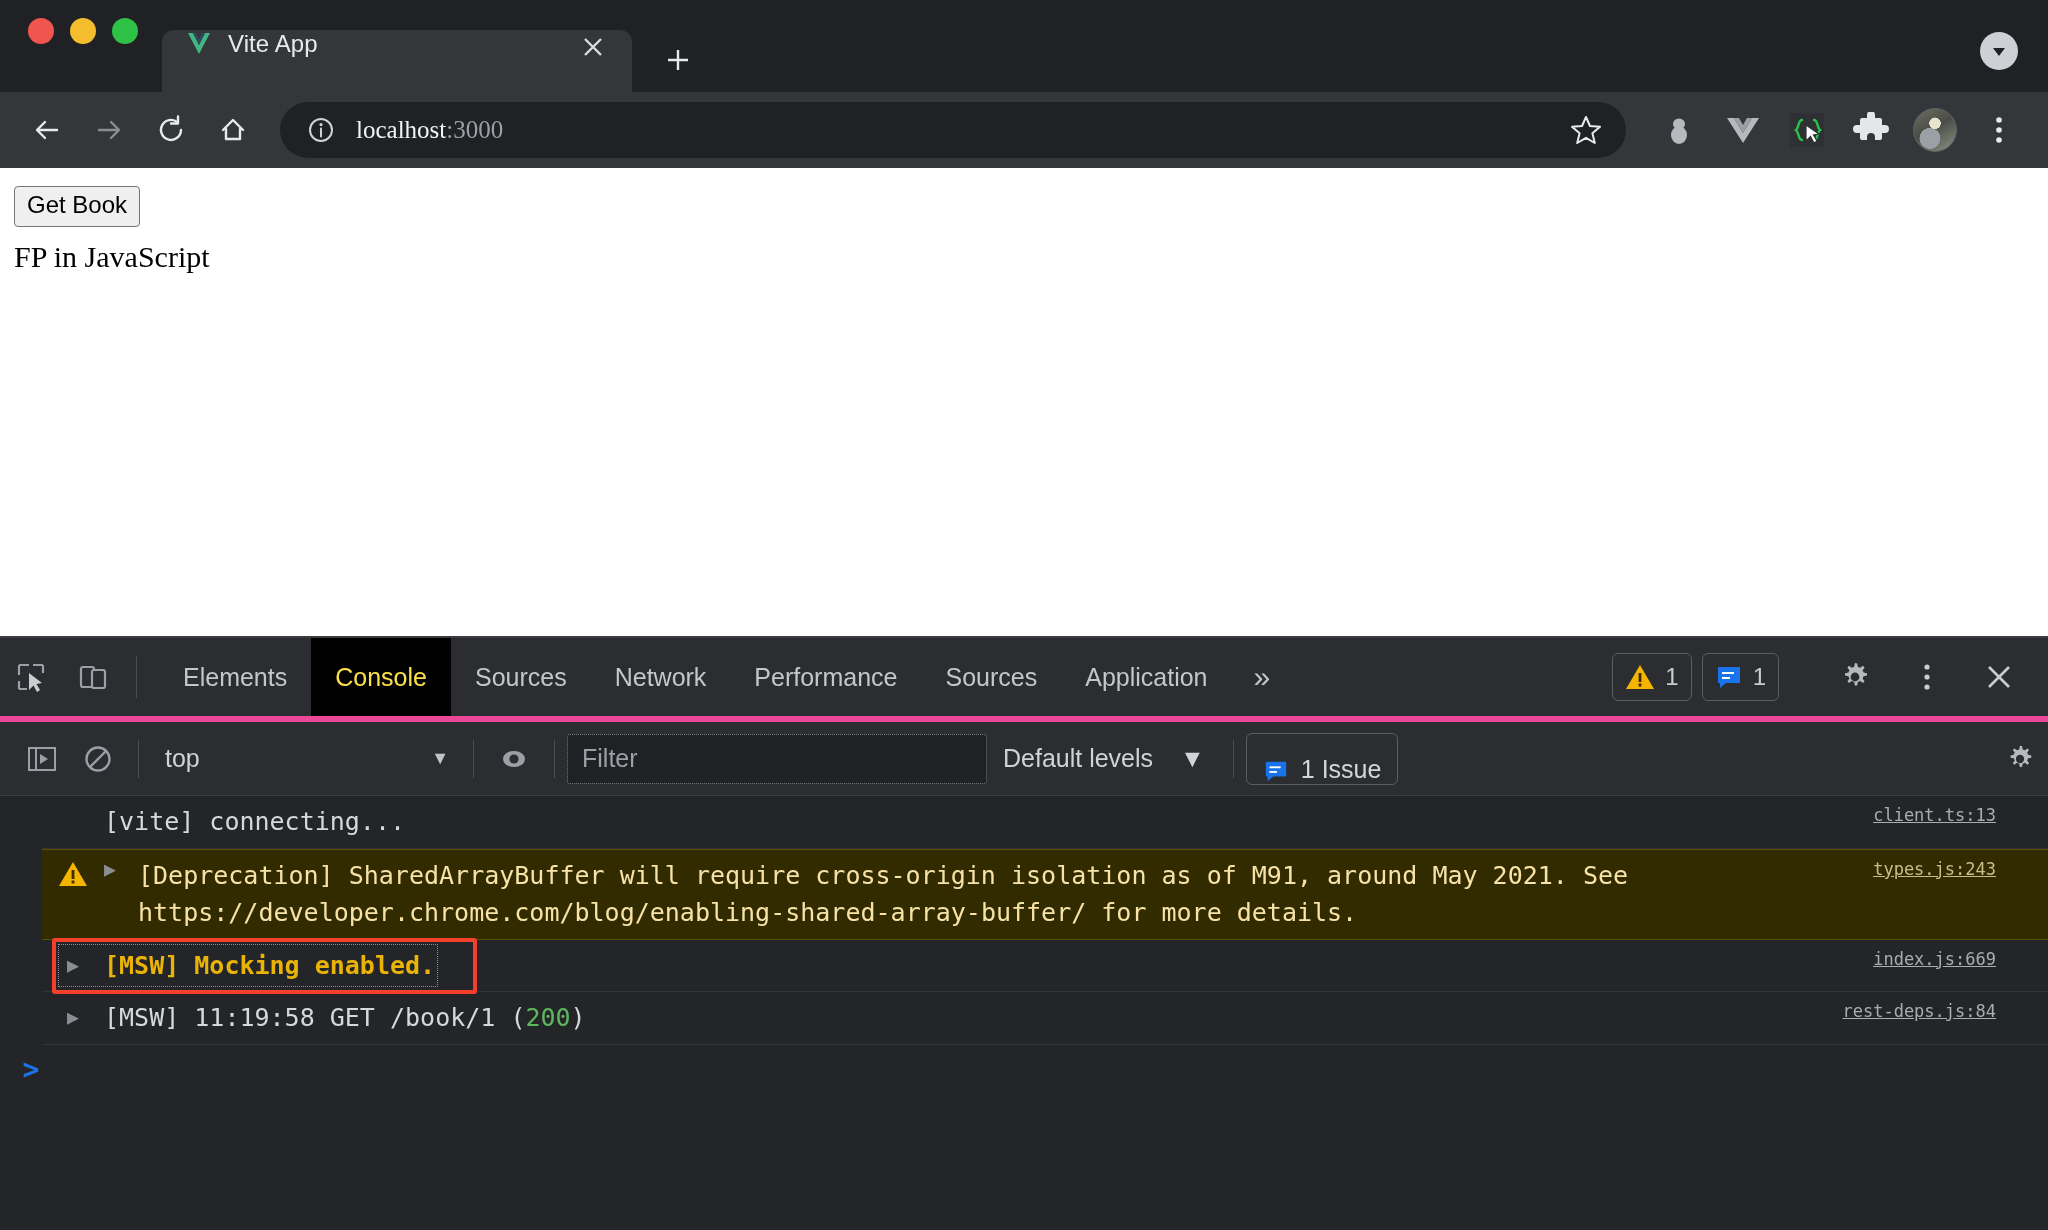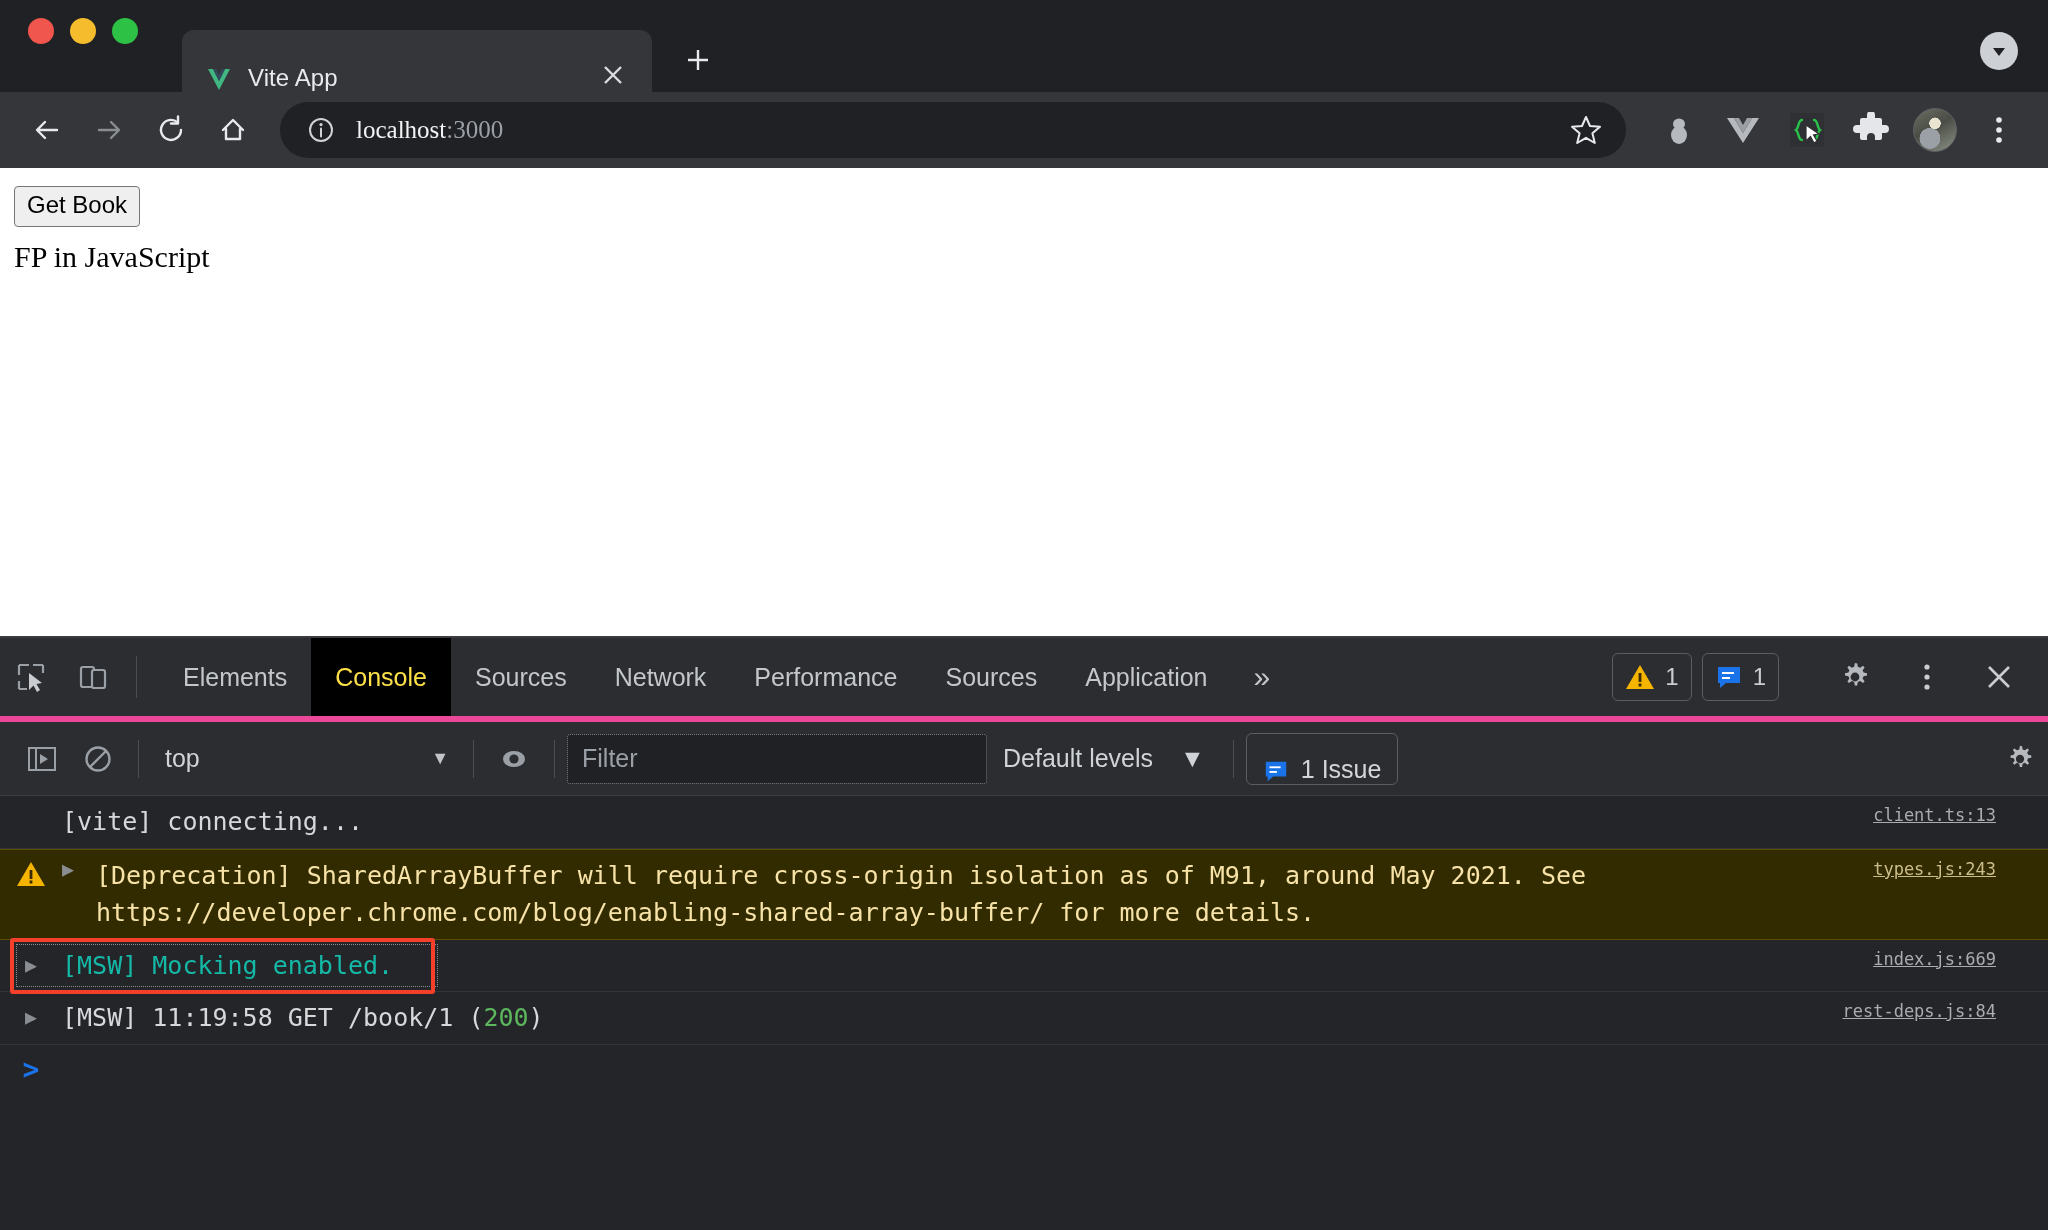--- a/index.html
+++ b/index.html
@@ -59,26 +59,25 @@
     height: 92px;
     flex: 1 1 auto;
     min-width: 0;
   }
   .tab {
     width: 470px;
     height: 62px;
     background: #35363a;
     border-radius: 12px 12px 0 0;
     display: flex;
-    align-items: flex-end;
+    align-items: flex-start;
     padding: 0 22px 0 24px;
     box-sizing: border-box;
     position: relative;
     gap: 16px;
-    margin-left: 20px;
   }
   .tab-favicon {
     width: 26px; height: 26px;
     flex: 0 0 auto;
     display: block;
   }
   .tab-title {
     color: #e8eaed;
     font-size: 24px;
     flex: 1 1 auto;
@@ -369,20 +368,21 @@
     position: relative;
   }
   .row {
     min-height: 48px;
     border-bottom: 1px solid #323438;
     display: flex;
     align-items: flex-start;
     padding: 7px 0 7px 0;
     box-sizing: border-box;
     position: relative;
+    margin-left: 42px;
   }
   .row .gutter {
     width: 62px;
     flex: 0 0 auto;
     display: flex;
     align-items: flex-start;
     justify-content: center;
     padding-top: 2px;
   }
   .row .arrow {
@@ -410,21 +410,21 @@
     white-space: nowrap;
     align-self: flex-start;
   }
   .row.warning {
     background: #332b00;
     border-top: 1px solid #5c5000;
     border-bottom: 1px solid #5c5000;
   }
   .row.warning .msg { color: #f7e3a8; }
   .row.warning .src { color: #cbbd8a; }
-  .row.error .msg { color: #14b8a6; }
+  .row.error .msg { color: #eab308; font-weight: bold; }
   .row.error .src { color: #a9acb0; }
   .warn-tri {
     width: 30px; height: 30px;
     display: block;
   }
   .green { color: #5db85d; }
 
   .annot-box {
     position: absolute;
     border: 4px solid #f4402a;

